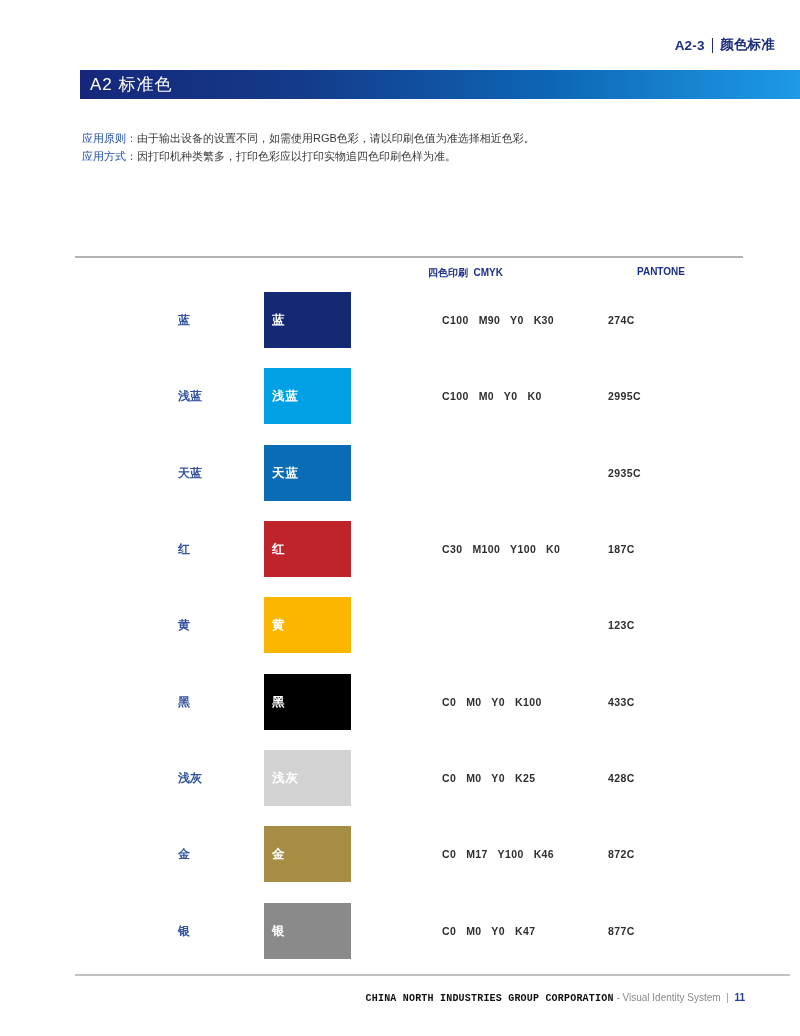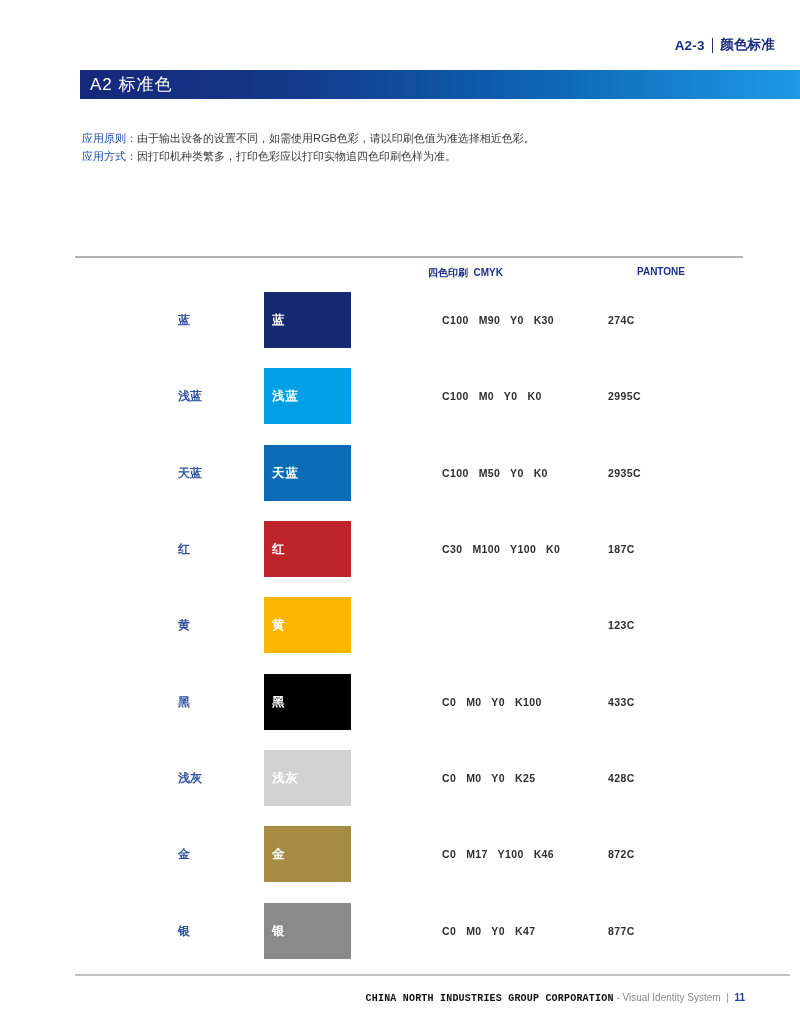--- a/index.html
+++ b/index.html
@@ -129,21 +129,20 @@
     </div>
     <div class="row-cmyk">C100   M0   Y0   K0</div>
     <div class="row-pantone">2995C</div>
   </div>
 
   <div class="row" style="top:445px">
     <div class="row-label">天蓝</div>
     <div class="swatch" style="background-color: rgb(10, 108, 181);">
       <span class="swatch-label">天蓝</span>
     </div>
-    <div class="row-cmyk">C100   M50   Y0   K0</div>
     <div class="row-pantone">2935C</div>
   </div>
 
   <div class="row" style="top:521px">
     <div class="row-label">红</div>
     <div class="swatch" style="background-color: rgb(192, 36, 43);">
       <span class="swatch-label">红</span>
     </div>
     <div class="row-cmyk">C30   M100   Y100   K0</div>
     <div class="row-pantone">187C</div>

